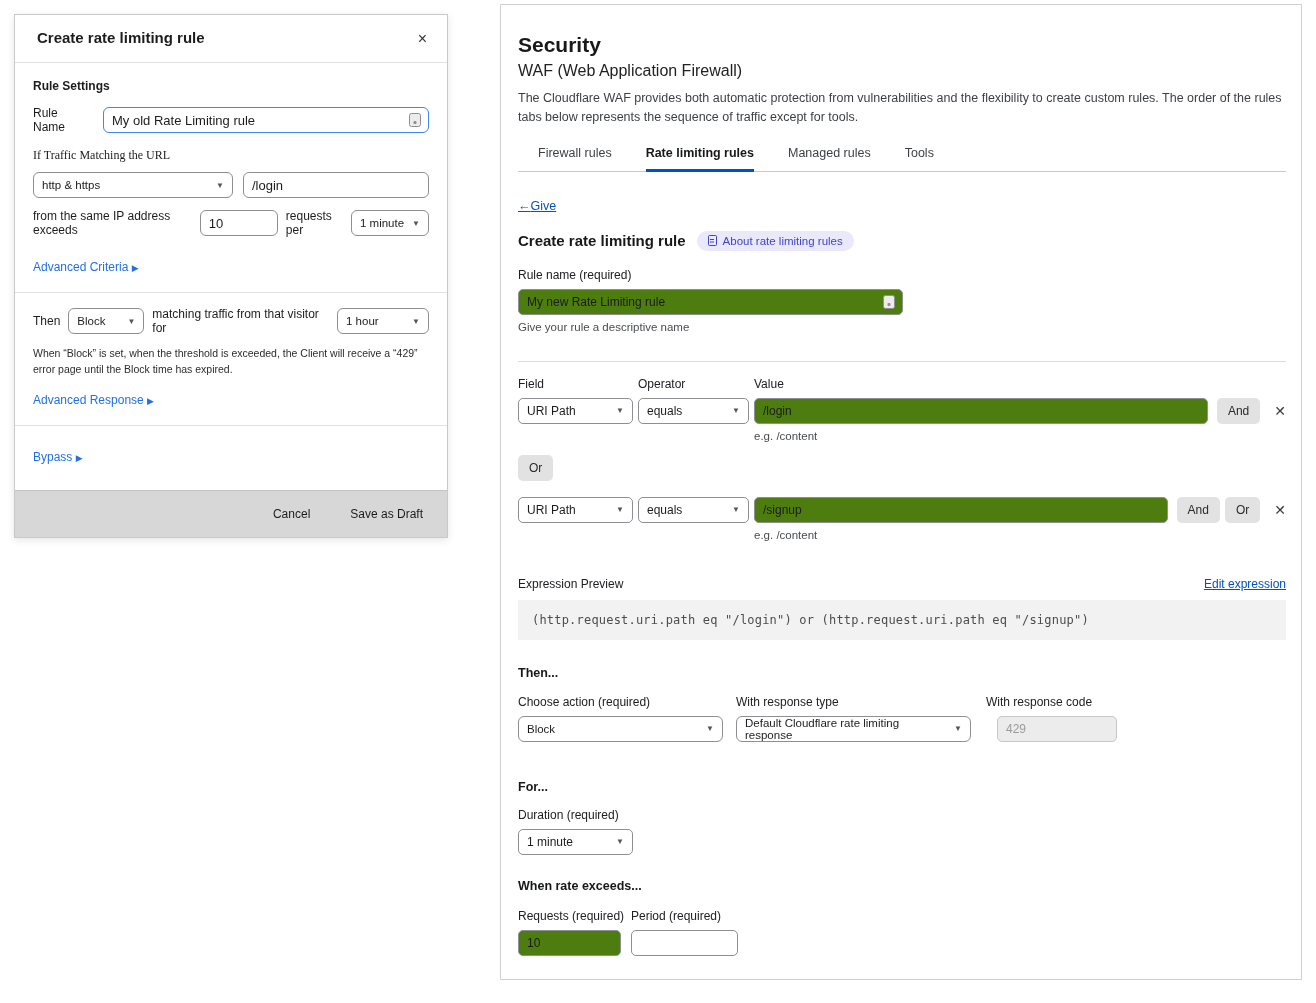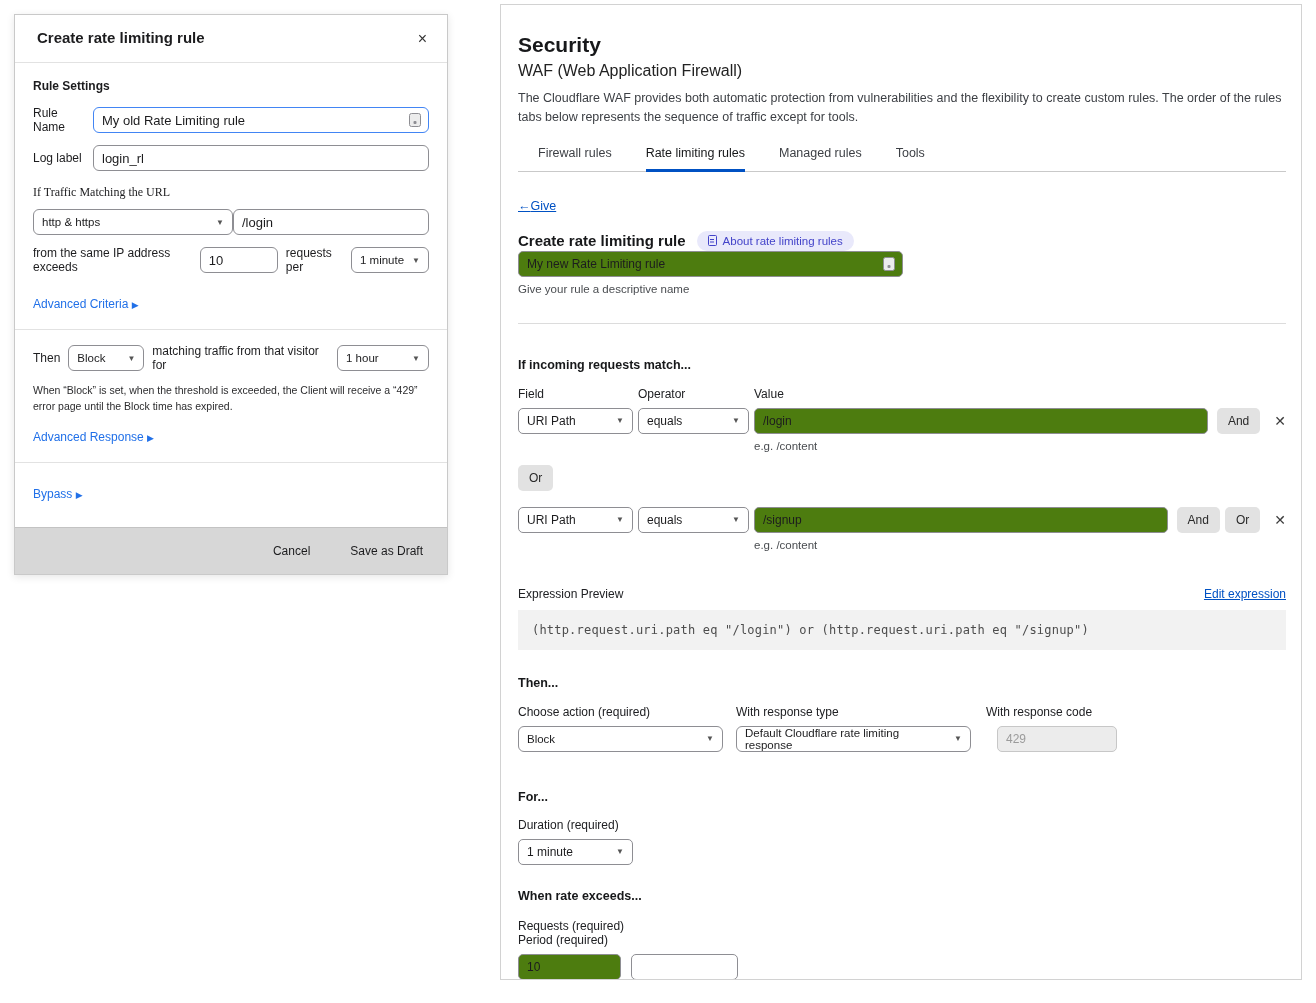--- a/index.html
+++ b/index.html
@@ -17,21 +17,21 @@
     box-shadow:0 2px 8px rgba(0,0,0,.10);
   }
   .modal-header {
     display:flex; justify-content:space-between; align-items:flex-start;
     padding:14px 16px 13px 22px; border-bottom:1px solid #e2e2e2;
   }
   .modal-title { font-size:15px; font-weight:600; color:#1c1c1e; }
   .modal-close { font-size:16px; color:#333; line-height:1; cursor:pointer; padding:2px 4px; }
   .modal-body { padding:16px 18px 12px 18px; }
   .m-section-h { font-size:12px; font-weight:bold; color:#1c1c1e; margin-bottom:13px; }
-  .m-row { display:flex; align-items:center; margin-bottom:11px; font-size:12px; }
+  .m-row { display:flex; align-items:center; gap:10px; margin-bottom:11px; font-size:12px; }
   .m-label { width:60px; flex:0 0 auto; color:#1c1c1e; }
   .t-input {
     height:26px; border:1px solid #8e8e93; border-radius:6px;
     padding:0 8px; font-size:13px; font-family:"Liberation Sans",sans-serif;
     color:#1c1c1e; background:#fff; width:100%; outline:none;
   }
   .t-input.focused { border:1.5px solid #4285f4; }
   .icon-wrap { position:relative; flex:1; display:flex; align-items:center; }
   .autofill-icon {
     position:absolute; right:8px; top:50%; transform:translateY(-50%);
@@ -64,21 +64,21 @@
   .panel {
     position:absolute; left:500px; top:4px; width:802px; height:976px;
     background:#fff; border:1px solid #d2d2d2; padding:20px 15px 18px 17px;
     overflow:hidden;
   }
   .pg-title { font-size:21px; font-weight:bold; color:#17181a; margin:8px 0 5px; }
   .pg-subtitle { font-size:16px; font-weight:normal; color:#222; margin-bottom:9px; }
   .pg-desc { font-size:12.5px; color:#3c3f44; line-height:1.5; max-width:772px; }
   .tabs { display:flex; gap:34px; margin-top:19px; padding-left:20px; border-bottom:1px solid #c9c9c9; }
   .tab { font-size:12.5px; color:#3c3f44; padding-bottom:9px; border-bottom:3px solid transparent; margin-bottom:-1px; cursor:pointer; }
-  .tab.active { font-weight:normal; color:#17181a; border-bottom-color:#0051c3; }
+  .tab.active { font-weight:bold; color:#17181a; border-bottom-color:#0051c3; }
   .back-link { display:inline-block; margin-top:27px; color:#0051c3; font-size:12.5px; text-decoration:underline; cursor:pointer; }
   .form-title-row { display:flex; align-items:center; gap:11px; margin-top:17px; }
   .form-title { font-size:15px; font-weight:bold; color:#17181a; }
   .badge {
     display:inline-flex; align-items:center; gap:6px;
     background:#e9e9fb; color:#4343c9; font-size:11.5px;
     padding:4px 11px; border-radius:11px; cursor:pointer;
   }
   .doc-icon {
     width:9px; height:11px; border:1.2px solid #4343c9; border-radius:1.5px;
@@ -122,21 +122,21 @@
   .code-block {
     margin-top:9px; background:#f2f2f2; padding:13px 14px;
     font-family:"DejaVu Sans Mono", monospace; font-size:12px; color:#4d4d4d;
     letter-spacing:0.2px;
   }
   .then-cols { display:flex; gap:13px; }
   .tc-1 { width:205px; } .tc-2 { width:235px; } .tc-3 { width:120px; margin-left:13px; }
   .then-labels { display:flex; font-size:12px; color:#202124; margin:15px 0 7px; }
   .tl-1 { width:218px; } .tl-2 { width:250px; }
   .w-dur { width:115px; }
-  .rate-labels { display:flex; font-size:12px; color:#202124; margin:16px 0 7px;flex-direction:column; }
+  .rate-labels { display:flex; font-size:12px; color:#202124; margin:16px 0 7px; }
   .rl-1 { width:113px; }
   .rate-row { display:flex; gap:10px; }
   .w-req { width:103px; } .w-per { width:107px; }
 </style>
 </head>
 <body>
 
 <div class="modal">
   <div class="modal-header">
     <div class="modal-title">Create rate limiting rule</div>
@@ -146,26 +146,20 @@
     <div class="m-section-h">Rule Settings</div>
 
     <div class="m-row">
       <div class="m-label">Rule Name</div>
       <div class="icon-wrap">
         <input class="t-input focused" value="My old Rate Limiting rule" style="">
         <span class="autofill-icon"></span>
       </div>
     </div>
 
-    <div class="m-row">
-      <div class="m-label">Log label</div>
-      <div class="icon-wrap">
-        <input class="t-input" value="login_rl" style="">
-      </div>
-    </div>
 
     <div class="m-subhead">If Traffic Matching the URL</div>
 
     <div class="m-row">
       <div class="sel" style="width:200px; flex:0 0 auto;">
         <span>http &amp; https</span>
         <span class="caret">▼</span>
       </div>
       <div class="icon-wrap">
         <input class="t-input" value="/login" style="">
@@ -237,29 +231,29 @@
   <span class="back-link"><span>←</span><span>Give</span></span>
 
   <div class="form-title-row">
     <div class="form-title">Create rate limiting rule</div>
     <div class="badge">
       <span class="doc-icon"></span>
       <span>About rate limiting rules</span>
     </div>
   </div>
 
+  <div class="f-label">Rule name (required)</div>
   <div class="rule-name-wrap">
     <input class="r-input" value="My new Rate Limiting rule" style="">
     <span class="autofill-icon"></span>
   </div>
   <div class="helper">Give your rule a descriptive name</div>
 
   <hr class="divider">
 
-  <div class="section-h mt-34">If incoming requests match...</div>
 
   <div class="cond-labels">
     <div class="c1">Field</div>
     <div class="c2">Operator</div>
     <div>Value</div>
   </div>
 
   
   <div class="cond-row">
     <div class="sel w-field">

